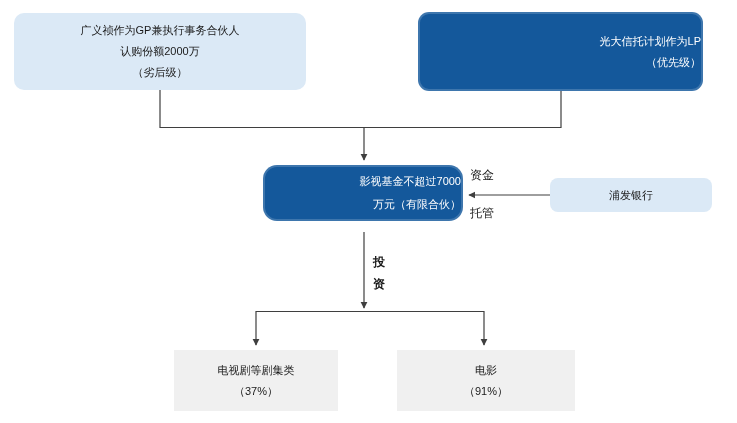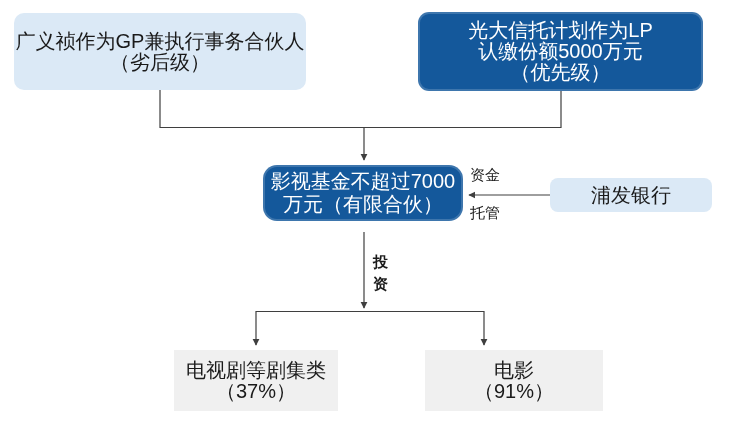--- a/index.html
+++ b/index.html
@@ -16,41 +16,42 @@
     position:relative;
     width:737px;height:423px;
     background:#fff;
     overflow:hidden;
   }
   .connector-layer{position:absolute;left:0;top:0;z-index:1;}
   .node{
     position:absolute;z-index:2;
     display:flex;flex-direction:column;justify-content:center;align-items:center;
     text-align:center;
-    font-size:20px;line-height:21px;
+    font-size:11px;line-height:21px;
     color:var(--text-dark);
     box-sizing:border-box;
   }
   .node-light{background:var(--light-blue);border-radius:10px;}
   .node-dark{
     background:var(--dark-blue);
     color:var(--text-light);
     border-radius:11px;
     border:2px solid rgba(255,255,255,0.18);
+    align-items:flex-end;
   }
   .node-gray{background:var(--light-gray);border-radius:0;}
   .node-gp{left:14px;top:13px;width:292px;height:77px;}
   .node-lp{left:418px;top:12px;width:285px;height:79px;}
   .node-fund{left:263px;top:165px;width:200px;height:56px;border-radius:14px;line-height:23px;}
   .node-bank{left:550px;top:178px;width:162px;height:34px;border-radius:8px;}
   .node-tv{left:174px;top:350px;width:164px;height:61px;}
-  .node-movie{left:397px;top:350px;width:178px;height:61px;margin-left:28px;}
+  .node-movie{left:397px;top:350px;width:178px;height:61px;}
   .edge-label{
     position:absolute;z-index:2;
-    font-size:15px;line-height:20px;color:var(--text-dark);
+    font-size:12px;line-height:20px;color:var(--text-dark);
     white-space:nowrap;
   }
   .label-funds{left:470px;top:165px;}
   .label-custody{left:470px;top:203px;}
   .label-investment{
     left:373px;top:251px;
     width:17px;white-space:normal;word-break:break-all;line-height:22px;font-weight:bold;
   }
 </style>
 </head>
@@ -68,26 +69,26 @@
     <line x1="364" y1="127" x2="364" y2="160" stroke="#3F3F3F" stroke-width="1.2" marker-end="url(#arr)"></line>
     <line x1="550" y1="195" x2="469" y2="195" stroke="#3F3F3F" stroke-width="1.2" marker-end="url(#arr)"></line>
     <line x1="364" y1="232" x2="364" y2="308" stroke="#3F3F3F" stroke-width="1.2" marker-end="url(#arr)"></line>
     <line x1="256" y1="311.5" x2="484" y2="311.5" stroke="#3F3F3F" stroke-width="1.2"></line>
     <line x1="256" y1="311" x2="256" y2="345" stroke="#3F3F3F" stroke-width="1.2" marker-end="url(#arr)"></line>
     <line x1="484" y1="311" x2="484" y2="345" stroke="#3F3F3F" stroke-width="1.2" marker-end="url(#arr)"></line>
   </svg>
 
   <div class="node node-light node-gp">
     <div>广义祯作为GP兼执行事务合伙人</div>
+    <div>认购份额2000万</div>
     <div>（劣后级）</div>
   </div>
 
   <div class="node node-dark node-lp">
     <div>光大信托计划作为LP</div>
-    <div>认缴份额5000万元</div>
     <div>（优先级）</div>
   </div>
 
   <div class="node node-dark node-fund">
     <div>影视基金不超过7000</div>
     <div>万元（有限合伙）</div>
   </div>
 
   <div class="node node-light node-bank">
     <div>浦发银行</div>

